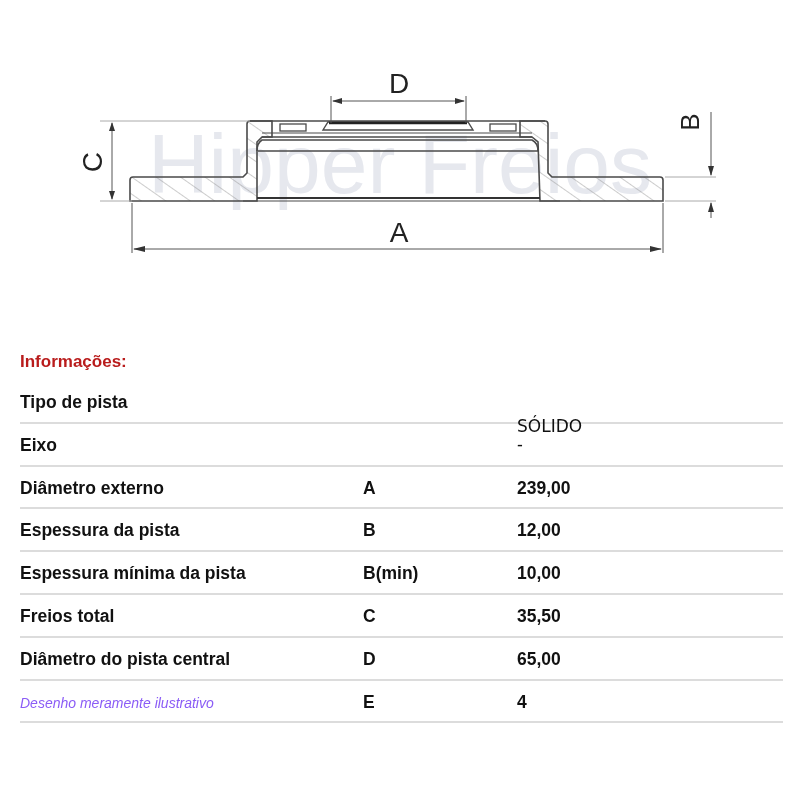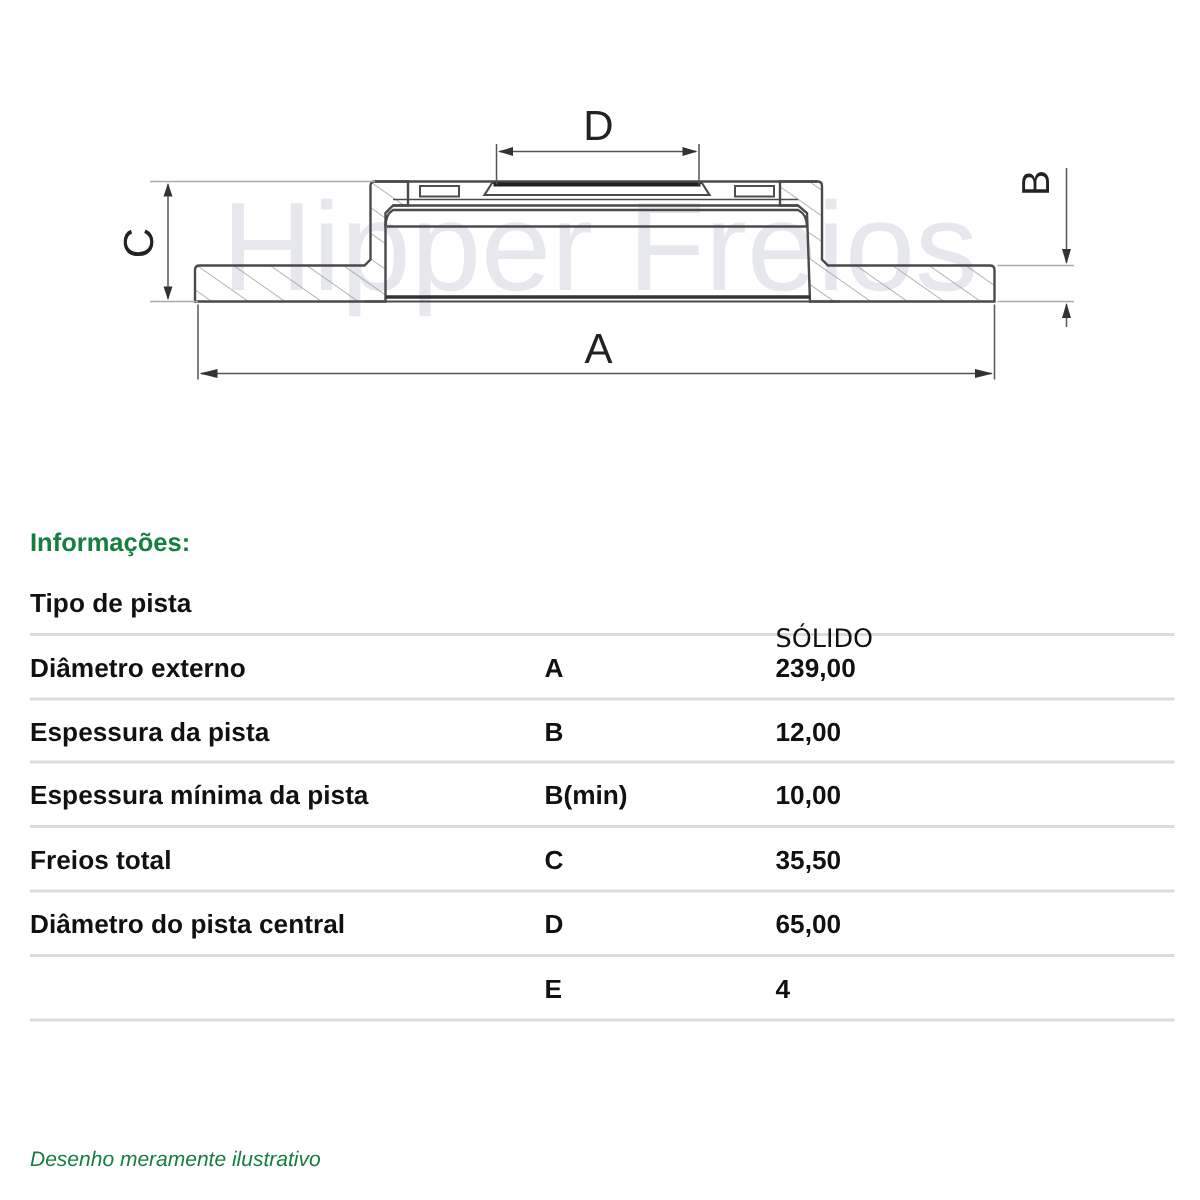--- a/index.html
+++ b/index.html
@@ -1,28 +1,28 @@
 <!DOCTYPE html>
 <html><head>
 <meta charset="utf-8">
 <style>
   html, body { margin: 0; padding: 0; background: #ffffff; }
   body { width: 800px; height: 800px; position: relative; overflow: hidden;
          font-family: "Liberation Sans", sans-serif; color: #111; }
   #drawing { position: absolute; left: 0; top: 0; width: 800px; height: 300px; }
-  .section-title { position: absolute; left: 20px; top: 352px; font-size: 17px; font-weight: bold; color: #15803d; }
+  .section-title { position: absolute; left: 20px; top: 352px; font-size: 17px; font-weight: bold; color: #b91c1c; }
   .spec-table { position: absolute; left: 20px; top: 381px; width: 763px; }
   .spec-row { position: relative; height: 42.8px; border-bottom: 2px solid #dcdcdc; box-sizing: border-box; text-align: center; }
   .spec-row span { position: absolute; top: 11px; font-size: 17.5px; font-weight: bold; white-space: nowrap; }
   .col-label { left: 0; }
   .col-code { left: 343px; }
   .col-value { left: 497px; }
   .spec-row.first .col-value { font-weight: normal; font-family: "DejaVu Sans", sans-serif; font-size: 17px; margin-top: 24px; }
   .spec-row.eixo .col-value { font-weight: normal; }
-  .note { position: absolute; left: 20px; top: 764px; font-size: 14px; font-style: italic; color: #15803d; }
+  .note { position: absolute; left: 20px; top: 695px; font-size: 14px; font-style: italic; color: #8b5cf6; }
 </style>
 </head>
 <body>
 
 <svg id="drawing" viewBox="0 0 800 300" xmlns="http://www.w3.org/2000/svg">
   <defs>
     <pattern id="hatch" patternUnits="userSpaceOnUse" width="14" height="14" patternTransform="rotate(-55)">
       <line x1="0" y1="0" x2="0" y2="14" stroke="#9a9a9a" stroke-width="1"></line>
     </pattern>
   </defs>
@@ -91,20 +91,25 @@
 </svg>
 
 <div class="section-title">Informações:</div>
 
 <div class="spec-table">
   <div class="spec-row first">
     <span class="col-label">Tipo de pista</span>
     <span class="col-code"></span>
     <span class="col-value">SÓLIDO</span>
   </div>
+  <div class="spec-row eixo">
+    <span class="col-label">Eixo</span>
+    <span class="col-code"></span>
+    <span class="col-value">-</span>
+  </div>
   <div class="spec-row">
     <span class="col-label">Diâmetro externo</span>
     <span class="col-code">A</span>
     <span class="col-value">239,00</span>
   </div>
   <div class="spec-row">
     <span class="col-label">Espessura da pista</span>
     <span class="col-code">B</span>
     <span class="col-value">12,00</span>
   </div>

